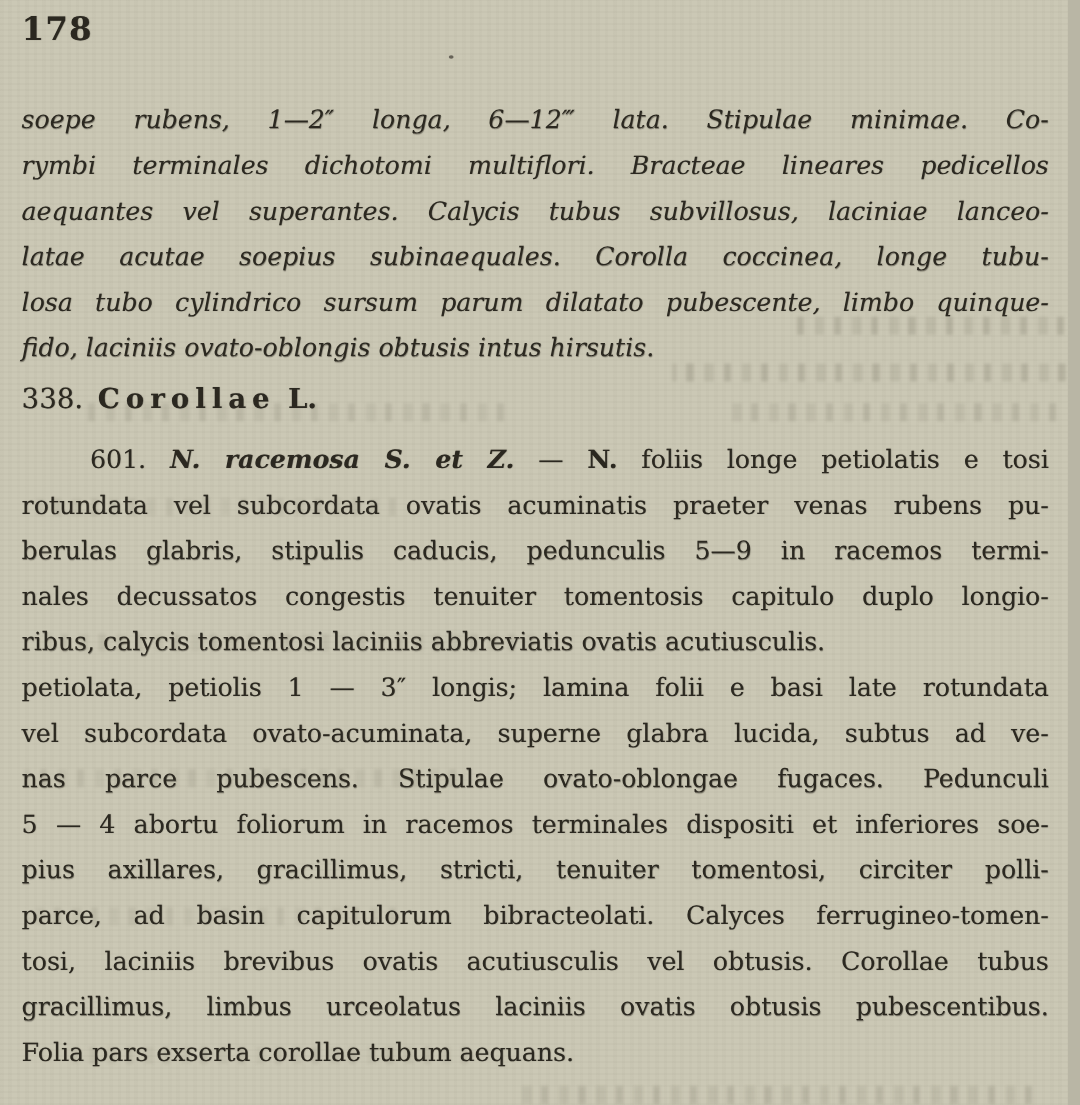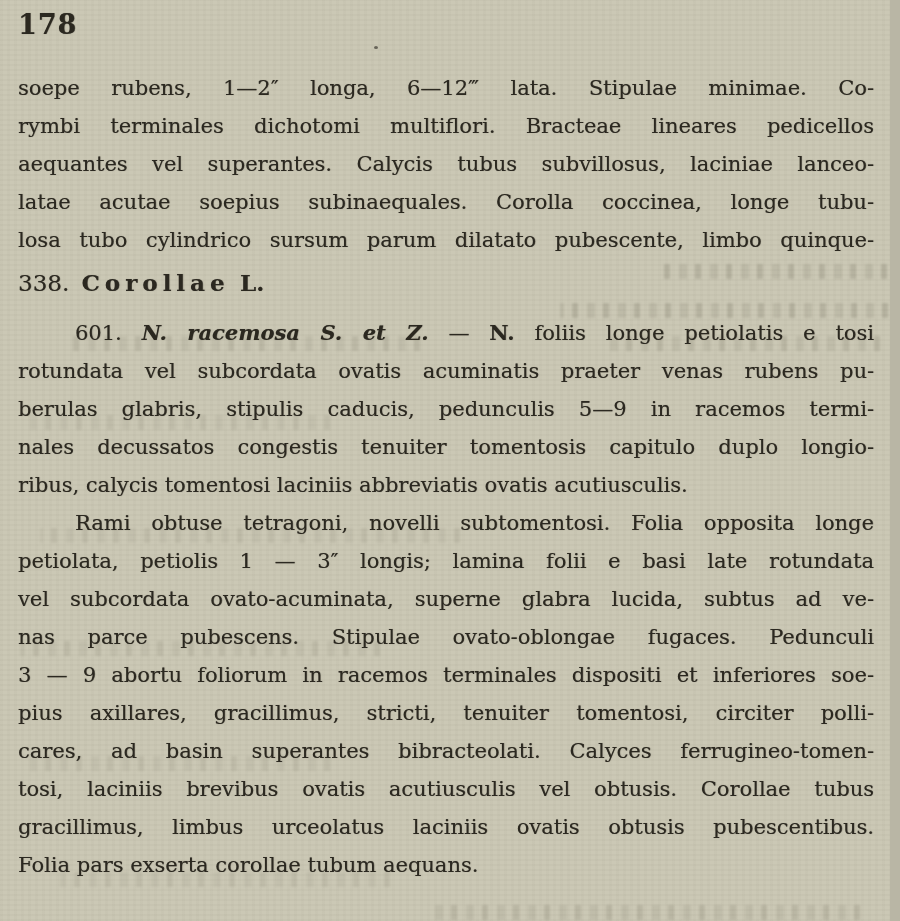--- a/index.html
+++ b/index.html
@@ -24,21 +24,21 @@
     font-size:27px;font-weight:bold;letter-spacing:1px;line-height:36px;
     text-shadow:.4px .4px .7px rgba(43,40,32,.55);
   }
   .line{
     font-size:21px;line-height:38px;
     text-align:justify;text-align-last:justify;
     text-shadow:.4px .4px .7px rgba(43,40,32,.5);
   }
   .line.last{text-align-last:left;}
   .line.indent{text-indent:57px;}
-  .para1{margin-top:26px;}
+  .para1{margin-top:38px;font-style:italic;}
   .heading{
     margin-top:2px;height:44px;line-height:44px;font-size:23px;
     text-shadow:.4px .4px .7px rgba(43,40,32,.5);
   }
   .heading .genus{font-weight:bold;letter-spacing:5px;margin-left:5px;}
   .heading .author{font-weight:bold;margin-left:3px;}
   .species-para{margin-top:9px;}
   .desc-para{margin-top:0;}
   .binomial{font-style:italic;font-weight:bold;}
   .bold{font-weight:bold;}
@@ -75,20 +75,21 @@
   <div class="content">
 
     <div class="page-number">178</div>
 
     <section class="para para1">
       <div class="line">soepe rubens, 1—2″ longa, 6—12‴ lata. Stipulae minimae. Co-</div>
       <div class="line">rymbi terminales dichotomi multiflori. Bracteae lineares pedicellos</div>
       <div class="line">aequantes vel superantes. Calycis tubus subvillosus, laciniae lanceo-</div>
       <div class="line">latae acutae soepius subinaequales. Corolla coccinea, longe tubu-</div>
       <div class="line">losa tubo cylindrico sursum parum dilatato pubescente, limbo quinque-</div>
+      <div class="line last">fido, laciniis ovato-oblongis obtusis intus hirsutis.</div>
     </section>
 
     <div class="heading">
       <span>338.</span>
       <span class="genus">Corollae</span>
       <span class="author">L.</span>
     </div>
 
     <section class="para species-para">
       <div class="line indent">
@@ -98,26 +99,25 @@
         <span class="bold">N.</span>
         <span>foliis longe petiolatis e tosi</span>
       </div>
       <div class="line">rotundata vel subcordata ovatis acuminatis praeter venas rubens pu-</div>
       <div class="line">berulas glabris, stipulis caducis, pedunculis 5—9 in racemos termi-</div>
       <div class="line">nales decussatos congestis tenuiter tomentosis capitulo duplo longio-</div>
       <div class="line last">ribus, calycis tomentosi laciniis abbreviatis ovatis acutiusculis.</div>
     </section>
 
     <section class="para desc-para">
-      <div class="line indent">Rami obtuse tetragoni, novelli subtomentosi. Folia opposita longe</div>
       <div class="line">petiolata, petiolis 1 — 3″ longis; lamina folii e basi late rotundata</div>
       <div class="line">vel subcordata ovato-acuminata, superne glabra lucida, subtus ad ve-</div>
       <div class="line">nas parce pubescens. Stipulae ovato-oblongae fugaces. Pedunculi</div>
-      <div class="line">3 — 9 abortu foliorum in racemos terminales dispositi et inferiores soe-</div>
+      <div class="line">5 — 4 abortu foliorum in racemos terminales dispositi et inferiores soe-</div>
       <div class="line">pius axillares, gracillimus, stricti, tenuiter tomentosi, circiter polli-</div>
-      <div class="line">cares, ad basin superantes bibracteolati. Calyces ferrugineo-tomen-</div>
+      <div class="line">parce, ad basin capitulorum bibracteolati. Calyces ferrugineo-tomen-</div>
       <div class="line">tosi, laciniis brevibus ovatis acutiusculis vel obtusis. Corollae tubus</div>
       <div class="line">gracillimus, limbus urceolatus laciniis ovatis obtusis pubescentibus.</div>
       <div class="line last">Folia pars exserta corollae tubum aequans.</div>
     </section>
 
   </div>
 </div>
 
 </body></html>

